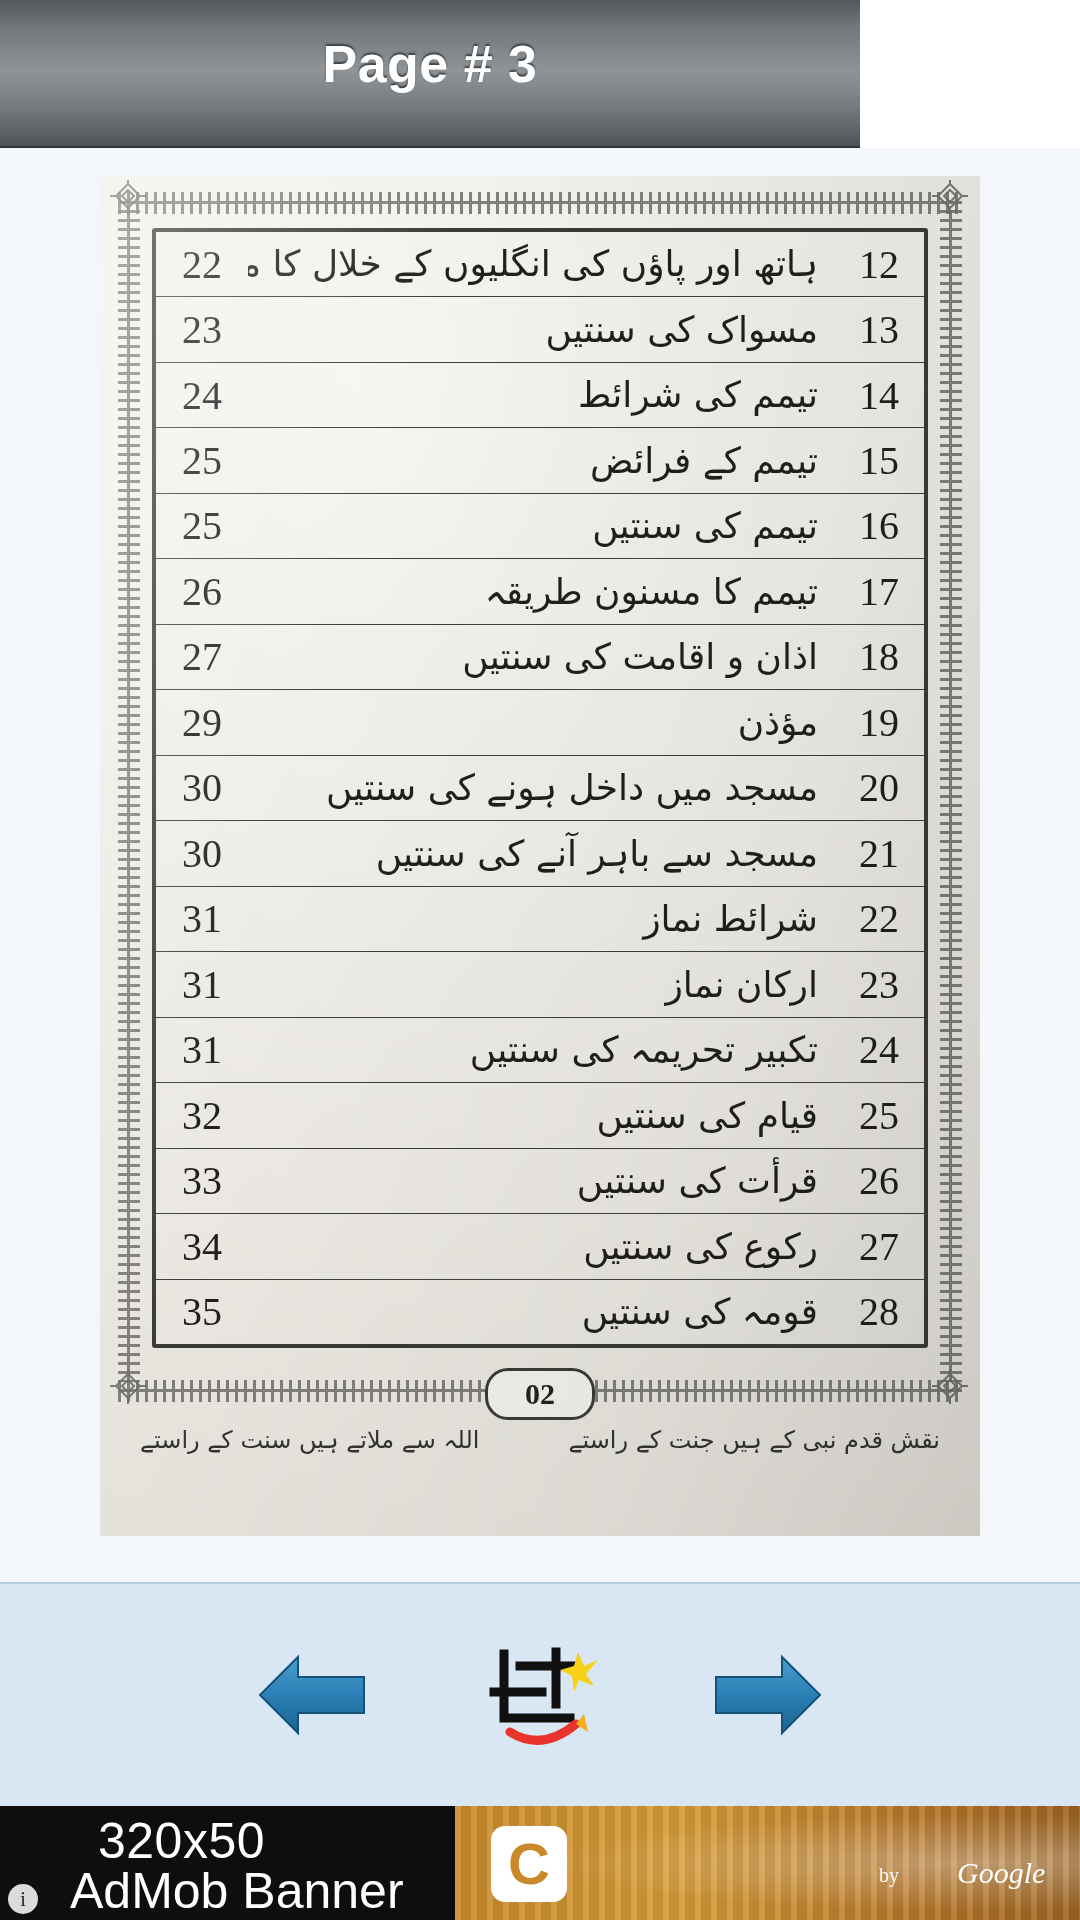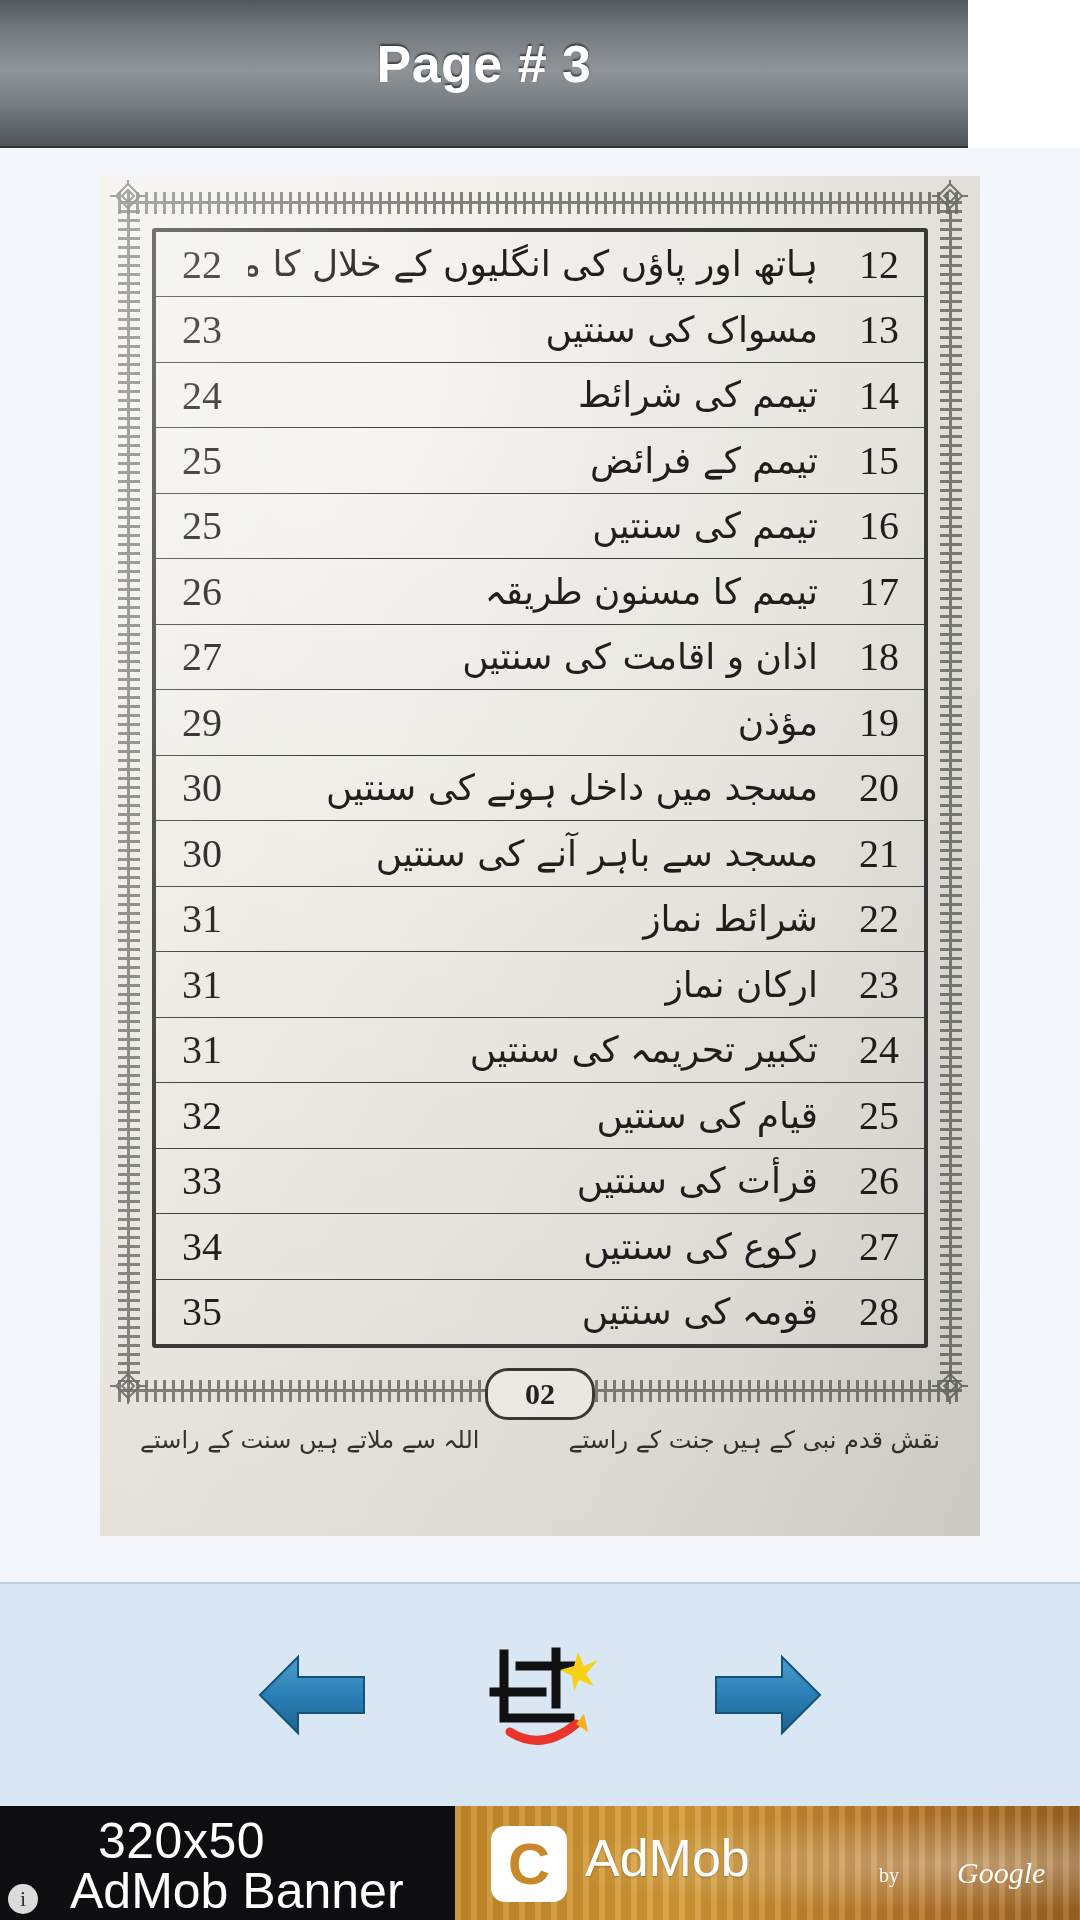--- a/index.html
+++ b/index.html
@@ -15,21 +15,21 @@
   #app {
     position: relative;
     width: 1080px;
     height: 1920px;
   }
 
   
   .titlebar {
     position: absolute;
     left: 0; top: 0;
-    width: 968px; height: 148px;
+    width: 860px; height: 148px;
     background: linear-gradient(to bottom, #53585c 0%, #70767a 18%, #8e9498 48%, #767c80 72%, #4e5357 100%);
     border-bottom: 2px solid #2f3336;
     box-sizing: border-box;
   }
   .titlebar-text {
     position: absolute;
     left: 0; right: 0;
     top: 34px;
     text-align: center;
     color: #ffffff;
@@ -558,20 +558,19 @@
 
   <div class="ad">
     <div class="ad-left">
       <div class="ad-test1">320x50</div>
       <div class="ad-test2">AdMob Banner</div>
     </div>
     <div class="ad-right">
       <div class="admob-logo">
         <span>C</span>
       </div>
-      <div class="admob-text">AdMob</div>
       <div class="admob-by">by</div>
       <div class="admob-google">Google</div>
     </div>
     <div class="ad-info">i</div>
   </div>
 
 </div>
 
 </body></html>

